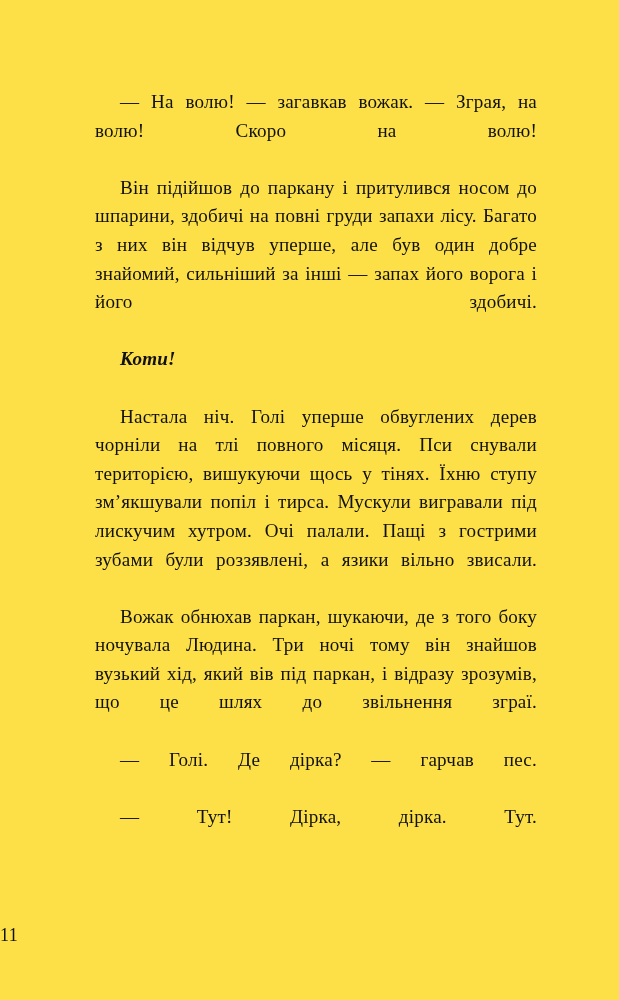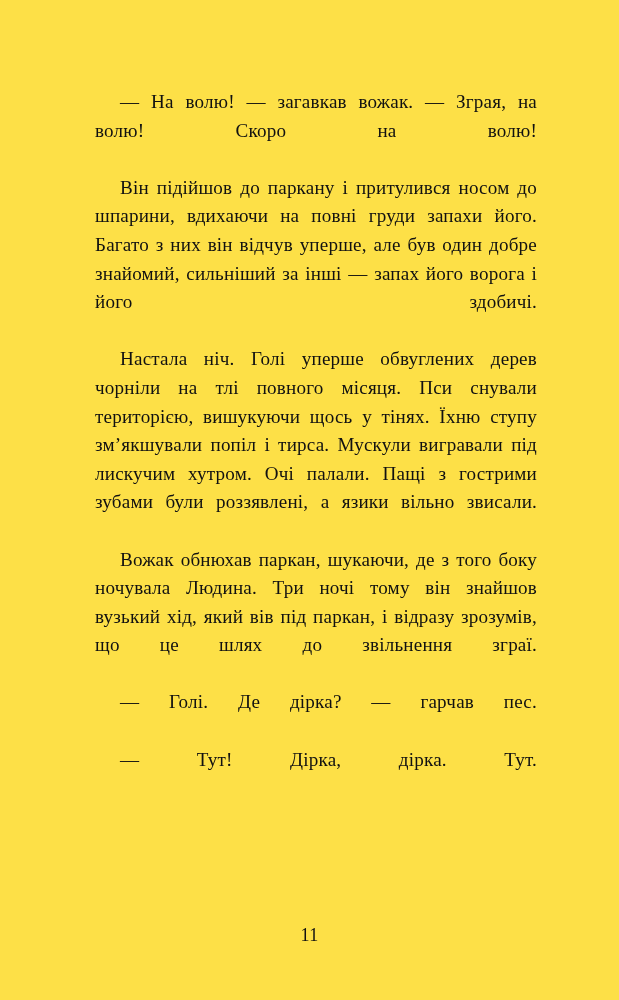--- a/index.html
+++ b/index.html
@@ -56,38 +56,38 @@
   
   .para-last {
     text-align: justify;
   }
 
   #page-number {
     position: absolute;
     left: 0;
     right: 0;
     top: 925px;
-    text-align: center;
     font-family: "Liberation Serif", "DejaVu Serif", serif;
     font-size: 18px;
     color: #111111;
     letter-spacing: 0.02em;
   }
 </style>
 </head>
 <body>
 
 <div id="page">
 
   <div id="text-block">
 
     <p class="para-last">— На волю! — загавкав вожак. — Зграя, на волю! Скоро на волю!</p>
 
-    <p class="para-last">Він підійшов до паркану і притулився носом до шпарини, вдихаючи на повні груди запахи його. Багато з них він відчув уперше, але був один доб­ре знайомий, сильніший за інші — запах його во­рога і його здобичі.</p>
+    <p class="para-last">Він підійшов до паркану і притулився носом до шпарини, здобичі на повні груди запахи лісу. Багато з них він відчув уперше, але був один доб­ре знайомий, сильніший за інші — запах його во­рога і його здобичі.</p>
 
+    <p class="cats para-last">Коти!</p>
 
     <p class="para-last">Настала ніч. Голі уперше обвуглених дерев чорні­ли на тлі повного місяця. Пси снували територією, вишукуючи щось у тінях. Їхню ступу зм’якшували попіл і тирса. Мускули вигравали під лискучим хутром. Очі палали. Пащі з гострими зубами були роззявлені, а язики вільно звисали.</p>
 
     <p class="para-last">Вожак обнюхав паркан, шукаючи, де з того боку ночувала Людина. Три ночі тому він знай­шов вузький хід, який вів під паркан, і відразу зрозумів, що це шлях до звільнення зграї.</p>
 
     <p class="para-last">— Голі. Де дірка? — гарчав пес.</p>
 
 
     <p class="para-last">— Тут! Дірка, дірка. Тут.</p>
 

